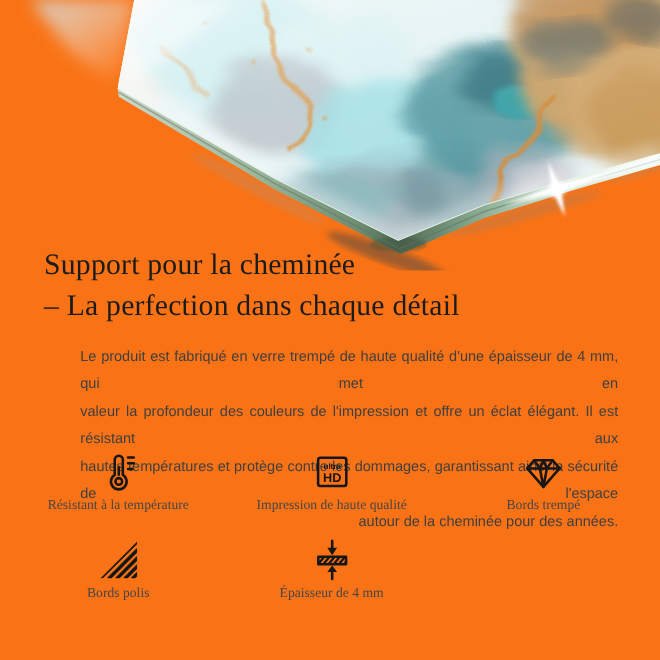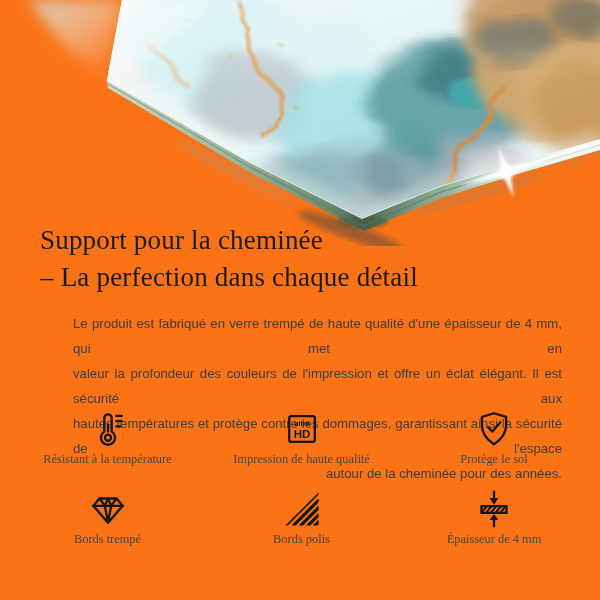--- a/index.html
+++ b/index.html
@@ -129,21 +129,21 @@
     </g>
   </svg>
 
   <div class="content">
     <h1 class="title">
       <span>Support pour la cheminée</span><br>
       <span>– La perfection dans chaque détail</span>
     </h1>
     <div class="para">
       <div class="jline">Le produit est fabriqué en verre trempé de haute qualité d'une épaisseur de 4 mm, qui met en</div>
-      <div class="jline">valeur la profondeur des couleurs de l'impression et offre un éclat élégant. Il est sécurité aux</div>
+      <div class="jline">valeur la profondeur des couleurs de l'impression et offre un éclat élégant. Il est résistant aux</div>
       <div class="jline">hautes températures et protège contre les dommages, garantissant ainsi la sécurité de l'espace</div>
       <div class="lastline">autour de la cheminée pour des années.</div>
     </div>
   </div>
 
   <div class="features">
 
     <div class="feature">
       <svg class="ficon" viewBox="0 0 40 40">
         <path class="ic" d="M16.5,9.5 a3.5,3.5 0 0 1 7,0 V22.5 a6.8,6.8 0 1 1 -7,0 Z"></path>
@@ -156,27 +156,20 @@
 
     <div class="feature">
       <svg class="ficon" viewBox="0 0 40 40">
         <rect class="ic" x="7.8" y="7.8" width="24.4" height="24.4" rx="2" stroke-width="2.4"></rect>
         <text class="ictxt" x="20" y="17.6" font-size="7" text-anchor="middle">ultra</text>
         <text class="ictxt" x="20" y="28.6" font-size="11" text-anchor="middle">HD</text>
       </svg>
       <span class="flabel">Impression de haute qualité</span>
     </div>
 
-    <div class="feature">
-      <svg class="ficon" viewBox="0 0 40 40">
-        <path class="ic" d="M20,5 L31.5,8.5 V16.5 C31.5,24.5 27,30 20,34.5 C13,30 8.5,24.5 8.5,16.5 V8.5 Z"></path>
-        <path class="ic" d="M14.5,18.5 L18.5,22.5 L26,13.5"></path>
-      </svg>
-      <span class="flabel">Protège le sol</span>
-    </div>
 
     <div class="feature">
       <svg class="ficon" viewBox="0 0 40 40">
         <g class="ic" stroke-width="1.9">
           <polygon points="12,10 28,10 34,17 20,33 6,17"></polygon>
           <polyline points="6,17 34,17"></polyline>
           <polyline points="12,10 17,17 20,10 23,17 28,10"></polyline>
           <path d="M17,17 L20,33 M23,17 L20,33"></path>
         </g>
       </svg>

